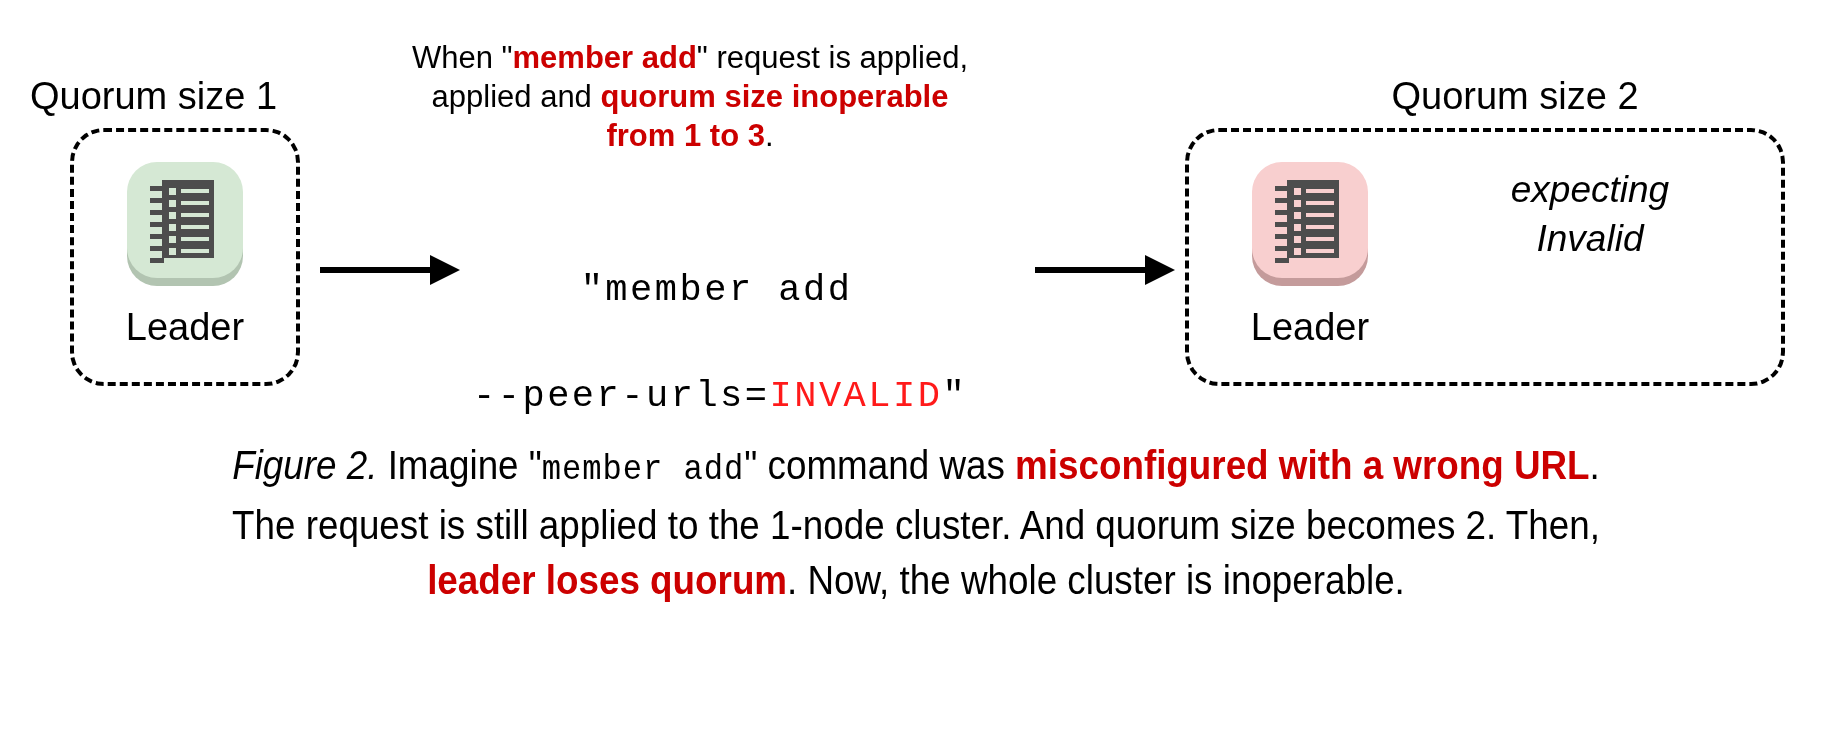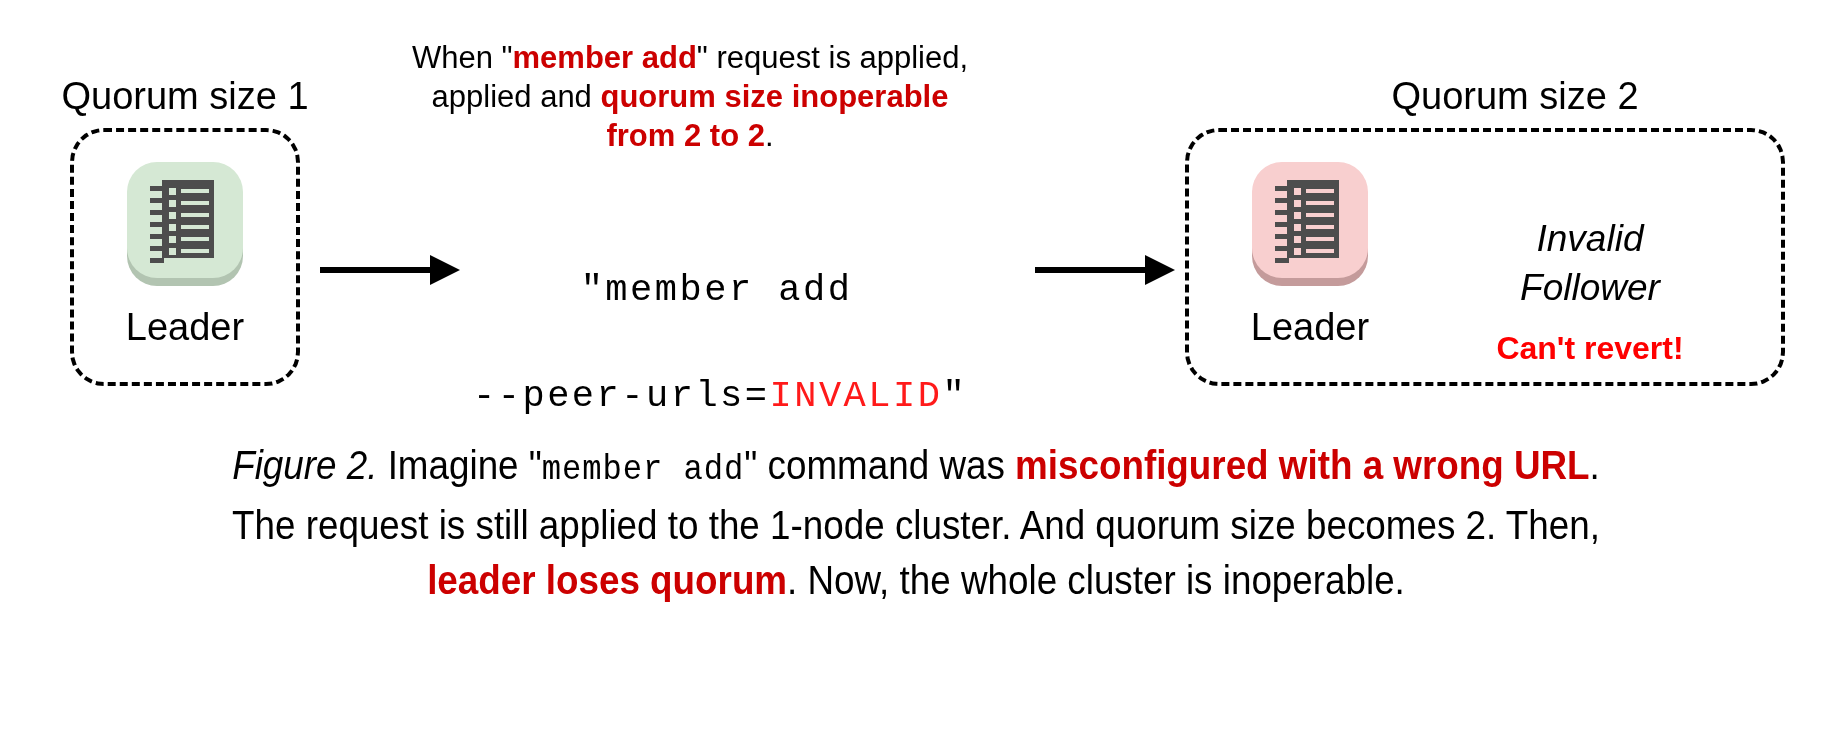--- a/index.html
+++ b/index.html
@@ -31,21 +31,20 @@
     background: transparent;
   }
 
   
   .quorum-label {
     position: absolute;
     font-size: 38px;
     font-weight: 400;
     letter-spacing: 0px;
     white-space: nowrap;
-    text-align: center;
     color: #000;
   }
 
   
   .node {
     position: absolute;
     display: flex;
     flex-direction: column;
     align-items: center;
   }
@@ -258,21 +257,21 @@
   </div>
 
   <div class="arrow" style="left:320px; top:258px; width:140px;">
     <span class="arrow-line"></span>
       <span class="arrow-head"></span>
   </div>
 
   <div class="annot" style="left:400px; top:38px; width:580px;">
     <span>When "</span><span class="hl">member add</span><span>" request is applied,</span><br>
     <span>applied and </span><span class="hl">quorum size inoperable</span><br>
-    <span class="hl">from 2 to 2</span><span>.</span>
+    <span class="hl">from 1 to 3</span><span>.</span>
   </div>
 
   <div class="cmd" style="left:420px; top:210px; width:540px;">
     <span class="mono"><span>"</span><span>member add</span></span><br>
     <span class="mono"><span>--peer-urls=</span><span class="invalid">INVALID</span><span>"</span></span>
   </div>
 
   <div class="arrow" style="left:1035px; top:258px; width:140px;">
     <span class="arrow-line"></span>
       <span class="arrow-head"></span>
@@ -317,26 +316,24 @@
         <div class="srv-row" style="top:68px;">
           <span class="srv-dot" style="background:#f8cfcf;"></span>
           <span class="srv-bar" style="background:#f8cfcf;"></span>
         </div>
       </div>
     </div>
     <div class="node-label">Leader</div>
   </div>
 
   <div class="follower-status" style="left:1430px; top:165px; width:320px;">
-    <br>
+    <span>expecting</span><br>
     <span>Invalid</span><br>
-    <span>Follower</span>
-  </div>
-
-  <div class="cant-revert" style="left:1430px; top:330px; width:320px;">Can't revert!</div>
+  </div>
+
 
   <div class="caption" style="top:438px;">
     <div>
       <span class="figlabel">Figure 2.</span><span> Imagine "</span><span class="mono">member add</span><span>" command was </span><span class="hl">misconfigured with a wrong URL</span><span>.</span>
     </div>
     <div>The request is still applied to the 1-node cluster. And quorum size becomes 2. Then,</div>
     <div>
       <span class="hl">leader loses quorum</span><span>. Now, the whole cluster is inoperable.</span>
     </div>
   </div>

